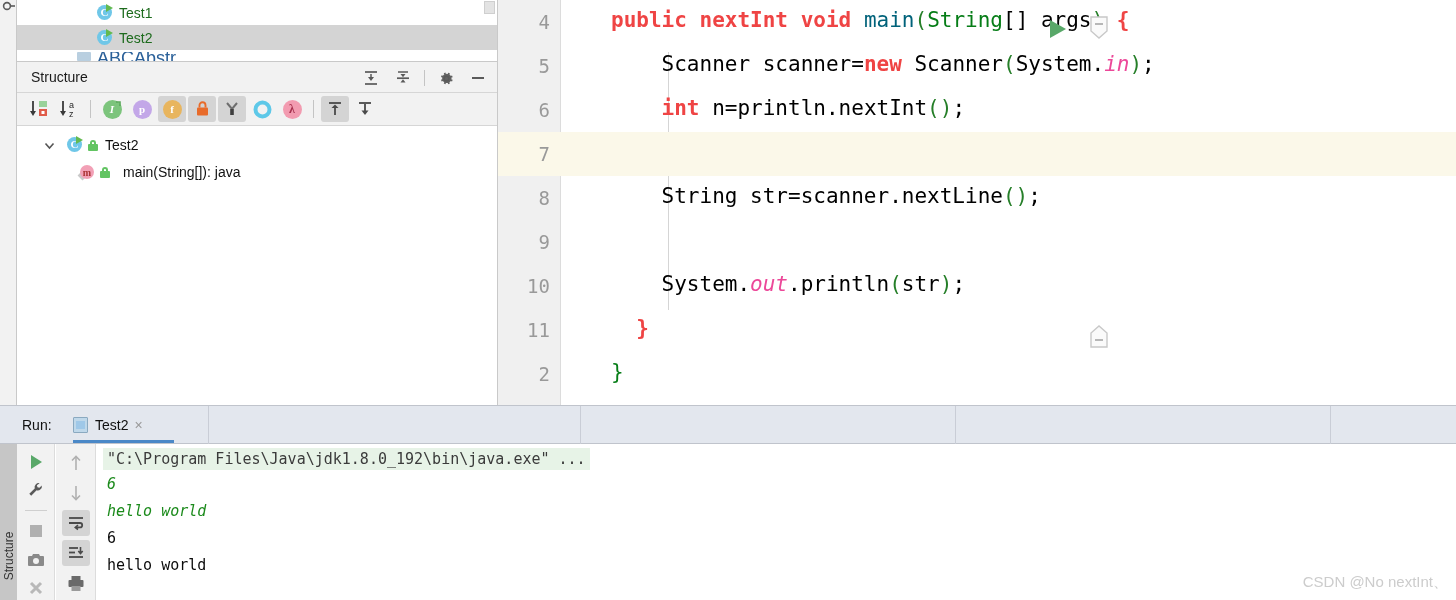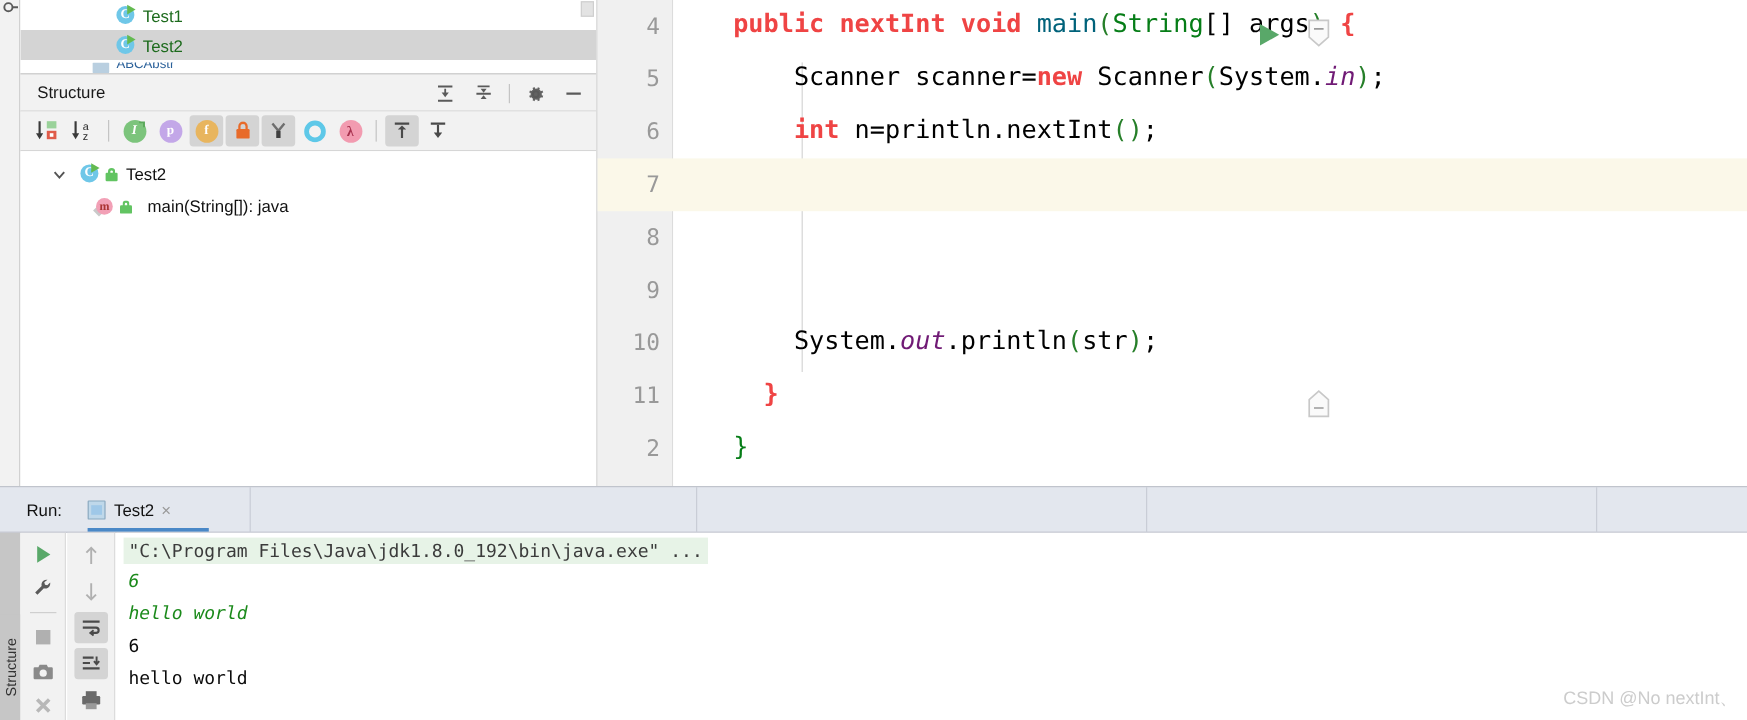--- a/index.html
+++ b/index.html
@@ -50,21 +50,21 @@
   #ptree-scroll {
     position:absolute; right:2px; top:1px; width:11px; height:13px;
     background:#e3e3e3; border:1px solid #cfcfcf;
   }
   #ptree-partial {
     position:absolute; left:60px; top:52px; width:180px; height:9px;
     background:#ffffff; overflow:hidden; color:#8aa; font-size:12px;
   }
   #ptree-partial .pp-icon { position:absolute; left:0; top:0; width:14px;height:9px;
     background:#b9cfe0; border-radius:1px; }
-  #ptree-partial .pp-txt { position:absolute; left:20px; top:-4px; color:#2a6099; font-size:11px; }
+  #ptree-partial .pp-txt { position:absolute; left:20px; top:-4px; color:#2a6099; font-size:18px; }
 
   
   #structure-header {
     position:absolute; left:17px; top:61px; width:480px; height:32px;
     background:#f2f2f2; border-top:1px solid #c9c9c9; border-bottom:1px solid #d6d6d6;
     display:flex; align-items:center;
   }
   #structure-title { margin-left:14px; font-size:14px; color:#1a1a1a; }
   #structure-header-actions {
     position:absolute; right:8px; top:0; height:32px; display:flex; align-items:center; gap:10px;
@@ -127,21 +127,21 @@
   }
   .ctext {
     position:absolute; left:113px; top:8px;
     font-family:"DejaVu Sans Mono", monospace; font-size:21px; white-space:pre;
     letter-spacing:0px;
   }
   .kw { color:#ef4444; font-weight:bold; }
   .fn { color:#00627a; }
   .pn { color:#267f29; }
   .st { color:#067d17; }
-  .fld { color:#701a75; font-style:italic; }
+  .fld { color:#ec4899; font-style:italic; }
   .pl { color:#000000; }
   #indent-guide {
     position:absolute; left:170px; top:52px; width:1px; height:258px; background:#d5d5d5;
   }
   #run-gutter-tri {
     position:absolute; left:552px; top:20px; width:0;height:0;
     border-left:16px solid #59a869; border-top:9px solid transparent; border-bottom:9px solid transparent;
     cursor:pointer;
   }
 
@@ -398,20 +398,21 @@
         </div>
         <div class="code-line" style="top: 88px;">
           <span class="lnum">6</span>
           <span class="ctext"><span class="pl">    </span><span class="kw">int</span><span class="pl"> n=println.nextInt</span><span class="pn">()</span><span class="pl">;</span></span>
         </div>
         <div class="code-line caret" style="top: 132px;">
           <span class="lnum">7</span>
         </div>
         <div class="code-line" style="top: 176px;">
           <span class="lnum">8</span>
+          <span class="ctext"><span class="pl">    String str=scanner.nextLine</span><span class="pn">()</span><span class="pl">;</span></span>
         </div>
         <div class="code-line" style="top: 220px;">
           <span class="lnum">9</span>
         </div>
         <div class="code-line" style="top: 264px;">
           <span class="lnum">10</span>
           <span class="ctext"><span class="pl">    System.</span><span class="fld">out</span><span class="pl">.println</span><span class="pn">(</span><span class="pl">str</span><span class="pn">)</span><span class="pl">;</span></span>
         </div>
         <div class="code-line" style="top: 308px;">
           <span class="lnum">11</span>

